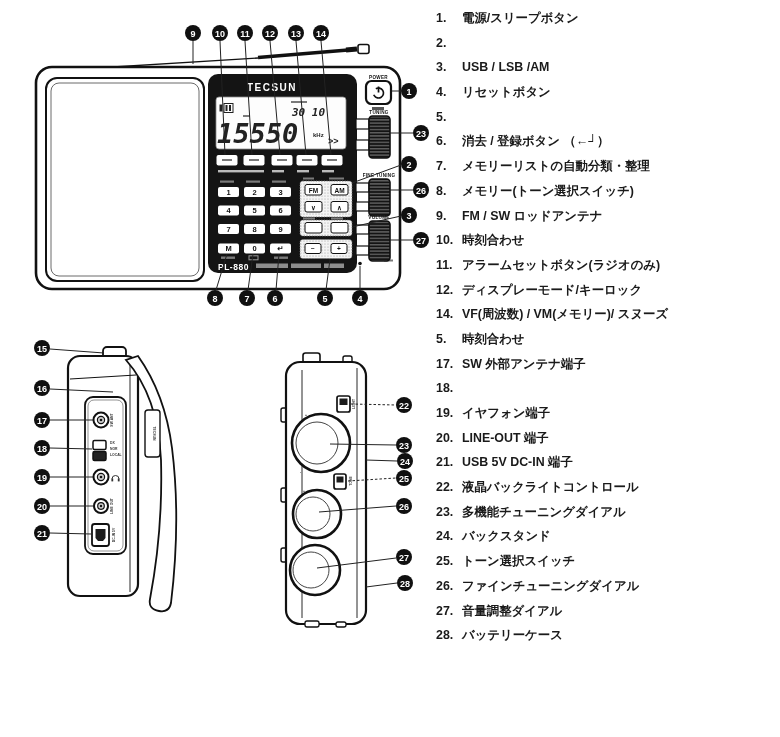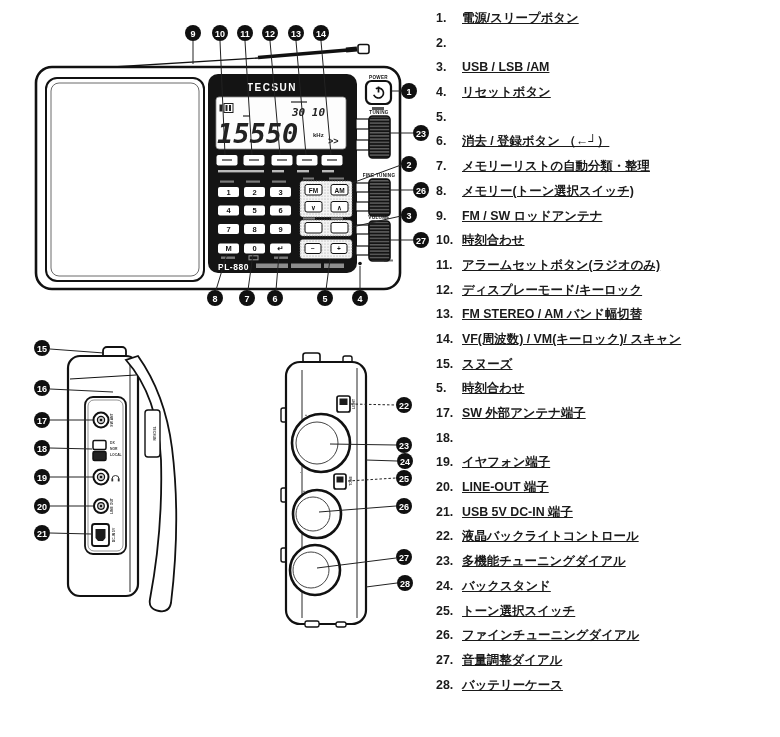--- a/index.html
+++ b/index.html
@@ -4,21 +4,21 @@
 <style>
   html,body{margin:0;padding:0;background:#fff;}
   #page{position:relative;width:780px;height:737px;background:#fff;overflow:hidden;
         font-family:"Liberation Sans","DejaVu Sans",sans-serif;}
   #diagram{position:absolute;left:0;top:0;}
   
   #legend{position:absolute;left:436px;top:0;width:344px;padding-top:6px;}
   .lrow{display:flex;align-items:flex-start;height:24.7px;line-height:24.7px;
         font-size:12.4px;font-weight:600;color:#1a1a1a;white-space:nowrap;}
   .lnum{min-width:23px;}
-  .llabel{margin-left:3px;text-decoration:underline;}
+  .llabel{margin-left:3px;}
   
   .brand{font:bold 10px "Liberation Sans",sans-serif;fill:#fff;letter-spacing:1.5px;}
   .model{font:bold 8.5px "Liberation Sans",sans-serif;fill:#fff;letter-spacing:.5px;}
   .lcd-big{font:bold italic 27px "DejaVu Sans Mono",monospace;fill:#222;}
   .lcd-sm{font:bold italic 11px "DejaVu Sans Mono",monospace;fill:#222;}
   .lcd-unit{font:bold 6px "Liberation Sans",sans-serif;fill:#222;}
   .lcd-arr{font:bold 9px "Liberation Sans",sans-serif;fill:#222;}
   .keytxt{font:bold 7.5px "Liberation Sans",sans-serif;fill:#111;text-anchor:middle;}
   .clustxt{font:bold 6.5px "Liberation Sans",sans-serif;fill:#111;text-anchor:middle;}
   .panel-lab{font:bold 4.6px "Liberation Sans",sans-serif;fill:#111;text-anchor:middle;letter-spacing:.3px;}
@@ -508,30 +508,22 @@
       </div>
       <div class="lrow">
         <span class="lnum">11.</span>
         <span class="llabel">アラームセットボタン(ラジオのみ)</span>
       </div>
       <div class="lrow">
         <span class="lnum">12.</span>
         <span class="llabel">ディスプレーモード/キーロック</span>
       </div>
       <div class="lrow">
-        <span class="lnum">13.</span>
-        <span class="llabel">FM STEREO / AM バンド幅切替</span>
-      </div>
-      <div class="lrow">
         <span class="lnum">14.</span>
-        <span class="llabel">VF(周波数) / VM(キーロック)/ スキャン</span>
-      </div>
-      <div class="lrow">
-        <span class="lnum">15.</span>
-        <span class="llabel">スヌーズ</span>
+        <span class="llabel">VF(周波数) / VM(メモリー)/ スヌーズ</span>
       </div>
       <div class="lrow">
         <span class="lnum">5.</span>
         <span class="llabel">時刻合わせ</span>
       </div>
       <div class="lrow">
         <span class="lnum">17.</span>
         <span class="llabel">SW  外部アンテナ端子</span>
       </div>
       <div class="lrow">

